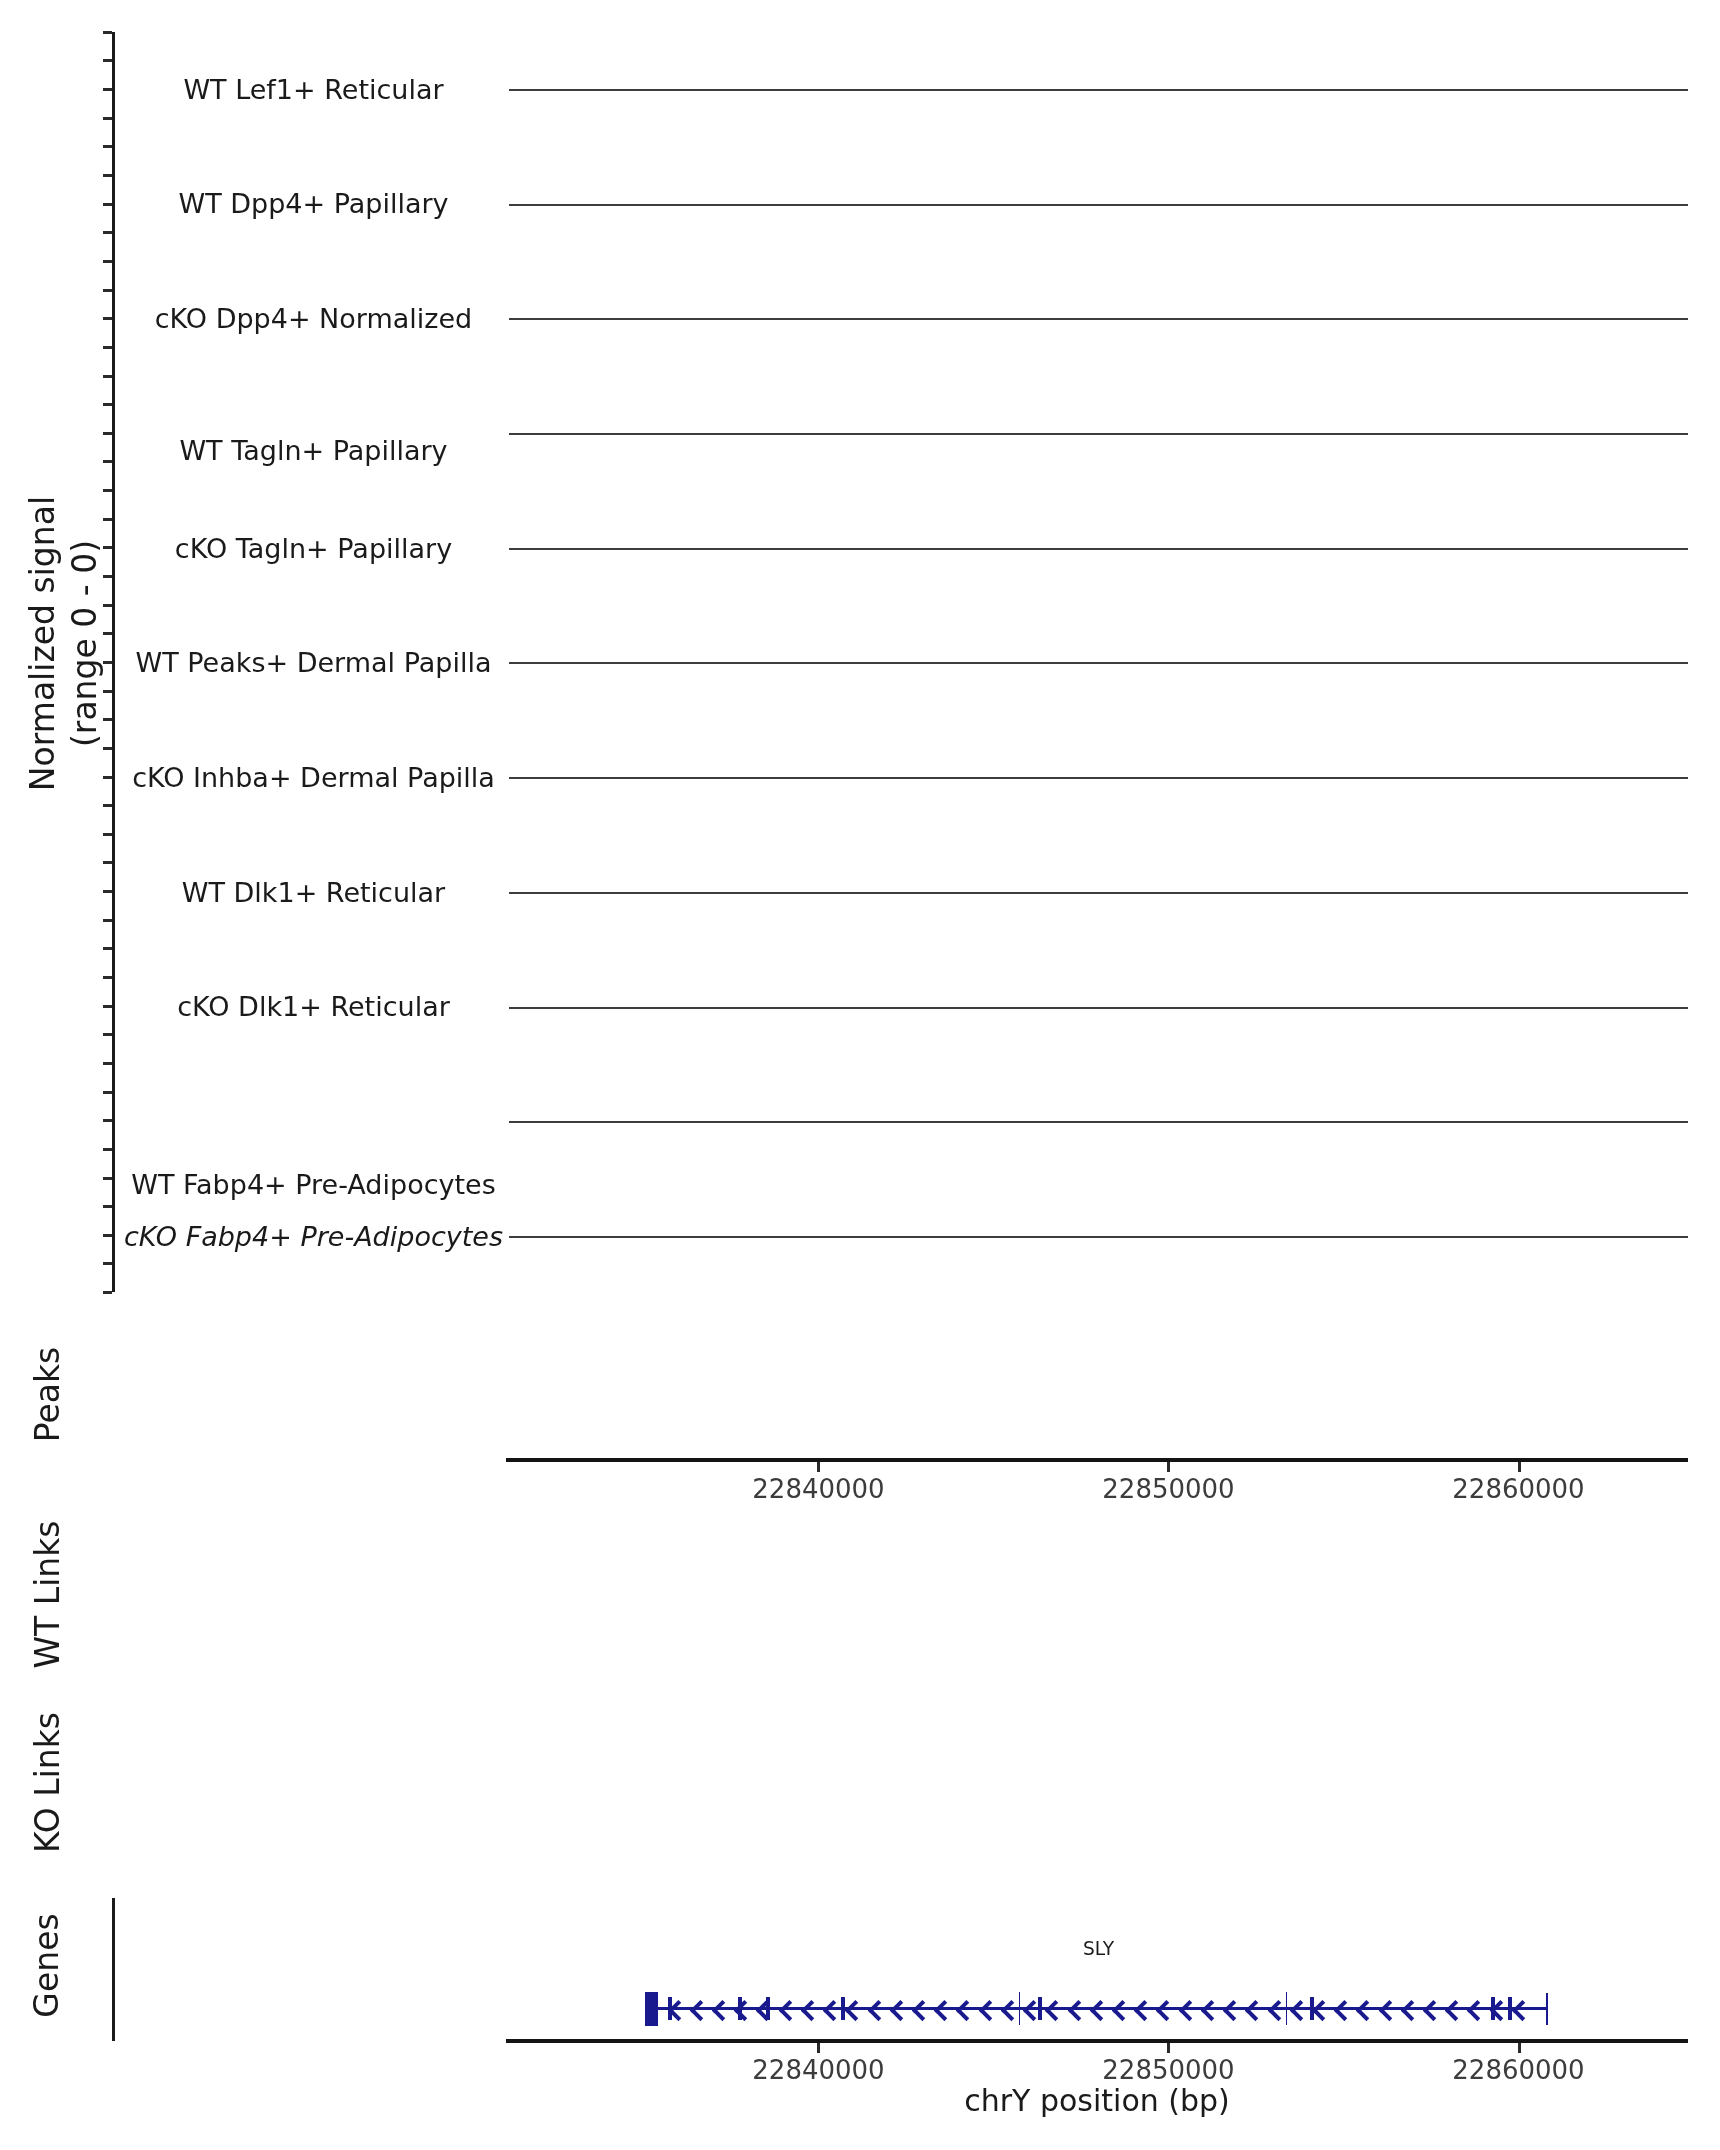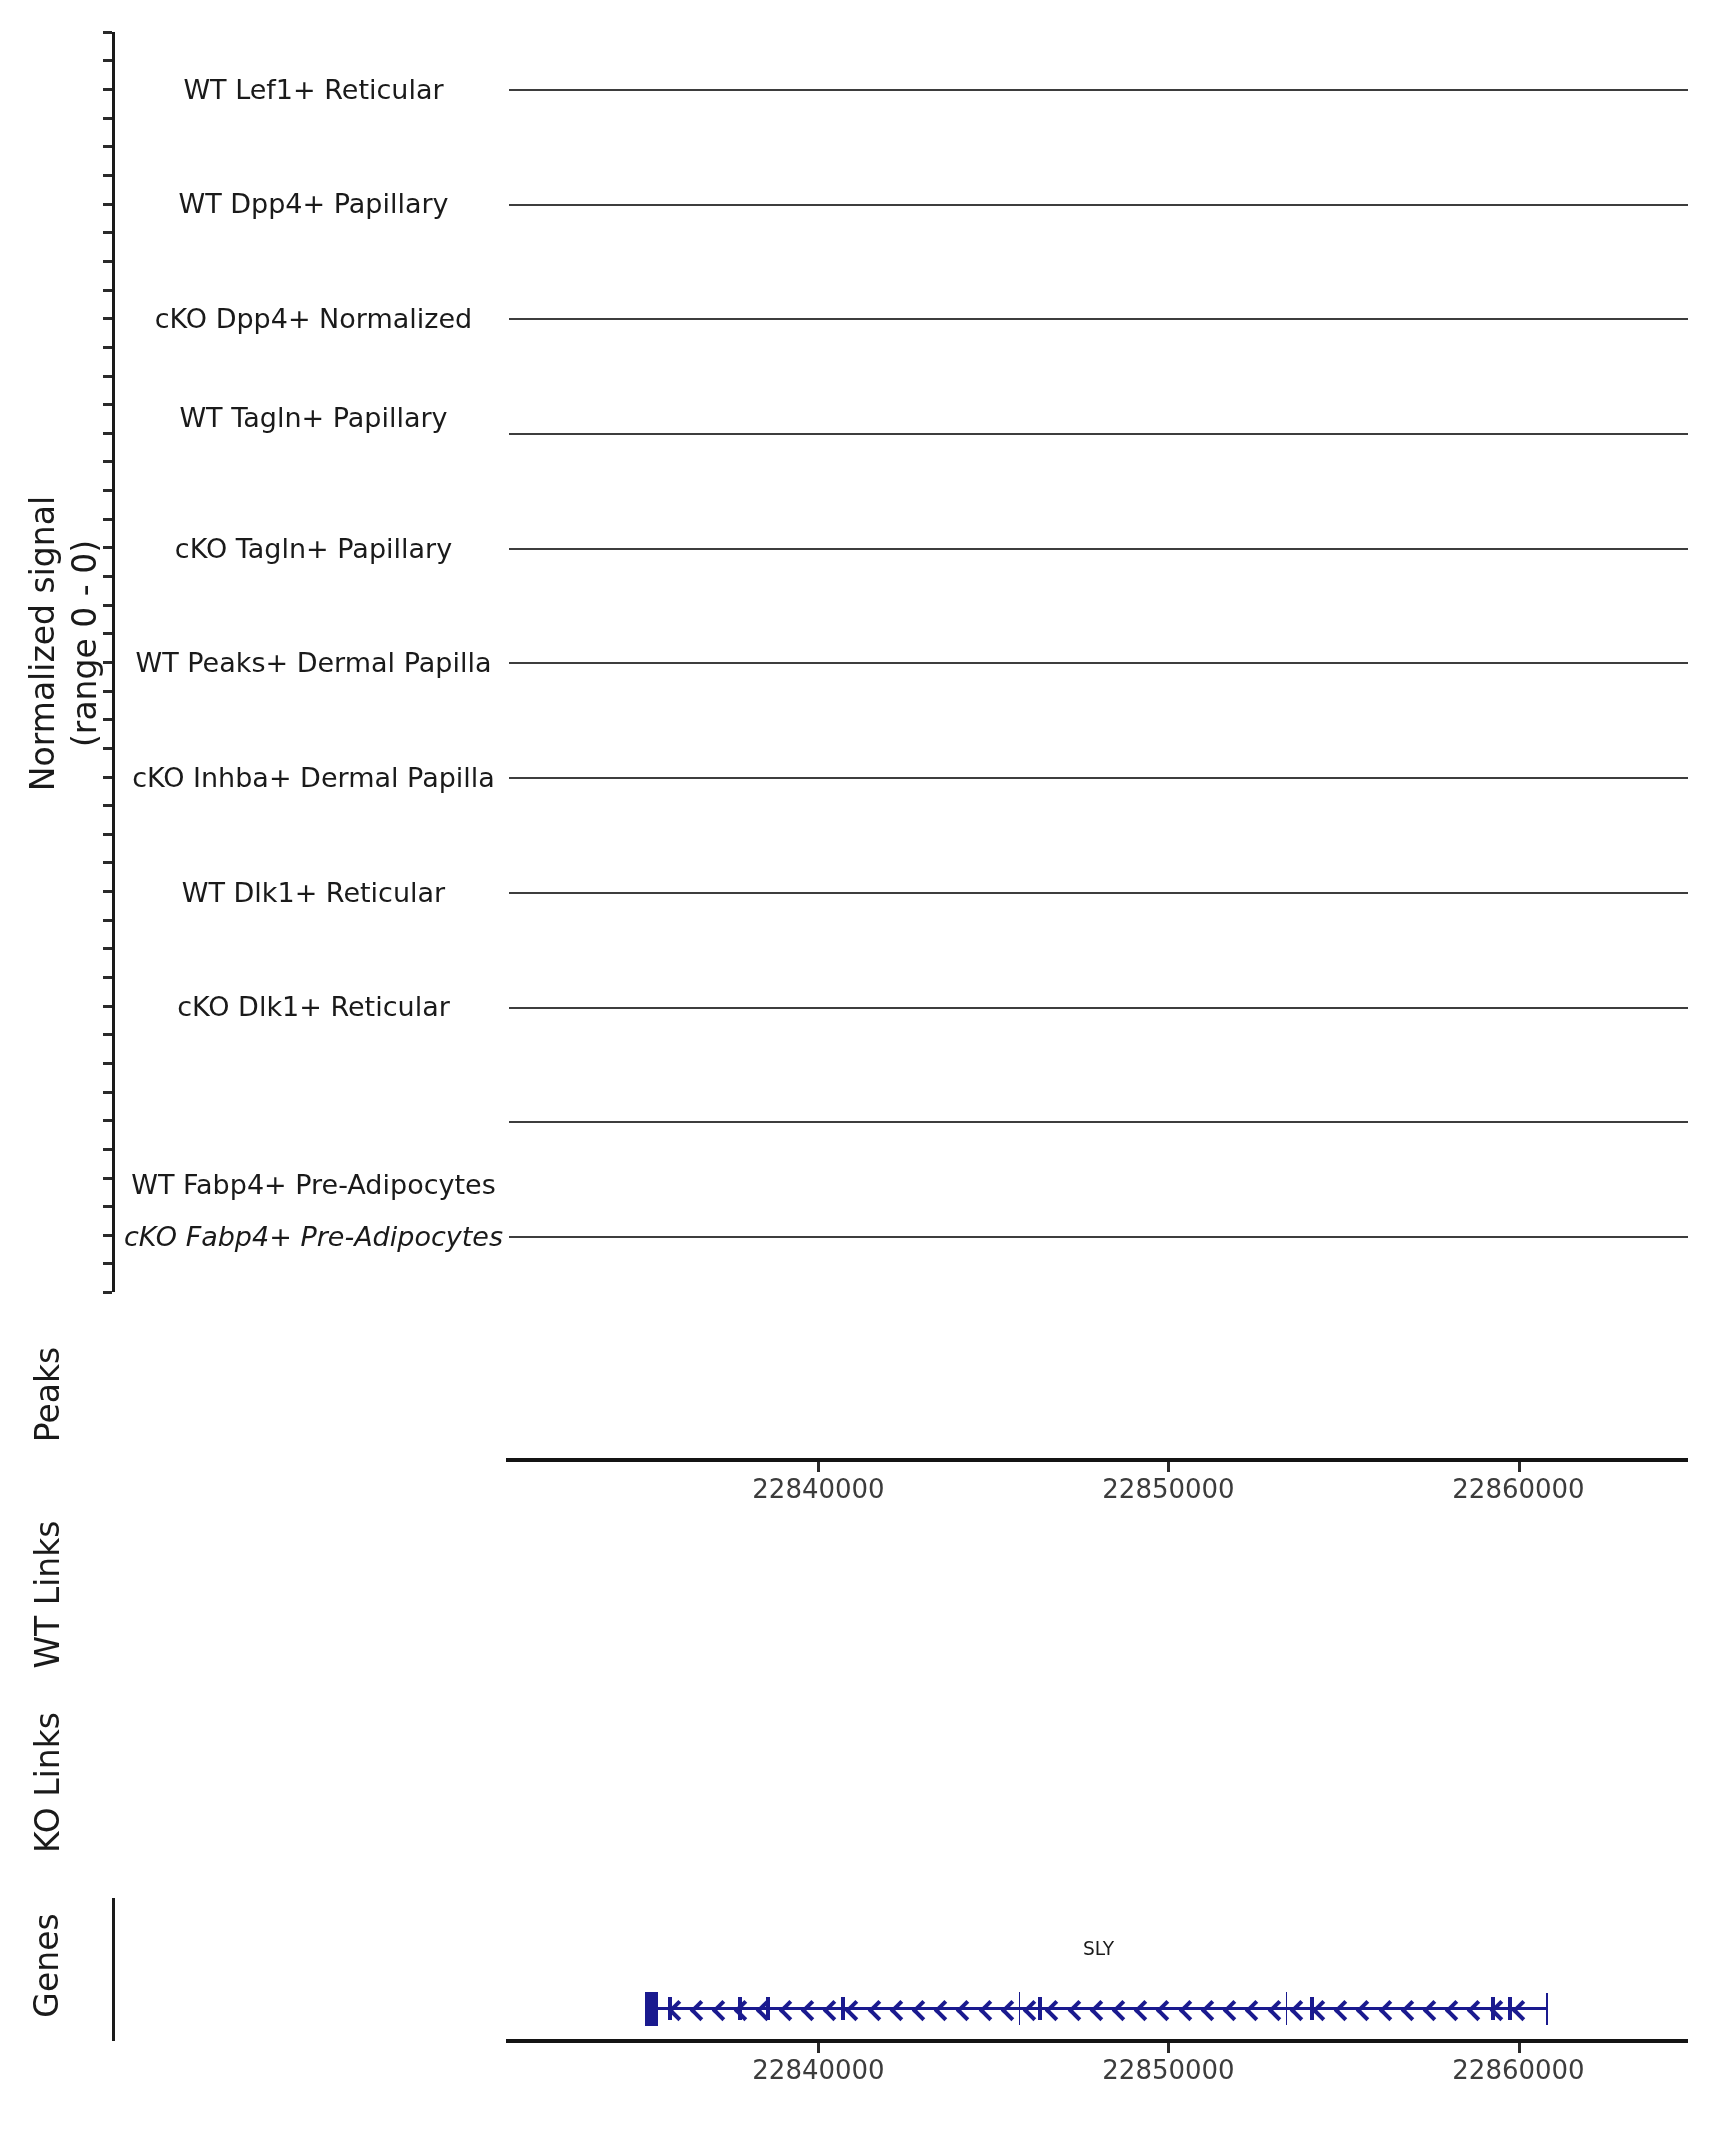--- a/index.html
+++ b/index.html
@@ -119,21 +119,21 @@
       <div class="vaxis-tick" style="left: 103px; top: 1291px; width: 9.3px; height: 2.9px;"></div>
     </div>
 
   <div id="signal-tracks">
       <div class="track-label" style="top: 72px;">WT Lef1+ Reticular</div>
       <div class="track-line" style="top: 89px; background: rgb(61, 61, 61);"></div>
       <div class="track-label" style="top: 186px;">WT Dpp4+ Papillary</div>
       <div class="track-line" style="top: 204px; background: rgb(61, 61, 61);"></div>
       <div class="track-label" style="top: 301px;">cKO Dpp4+ Normalized</div>
       <div class="track-line" style="top: 318px; background: rgb(61, 61, 61);"></div>
-      <div class="track-label" style="top: 400px; text-align: center;">WT Tagln+ Papillary</div>
+      <div class="track-label" style="top: 433px; text-align: center;">WT Tagln+ Papillary</div>
       <div class="track-line" style="top: 433px; background: rgb(61, 61, 61);"></div>
       <div class="track-label" style="top: 531px;">cKO Tagln+ Papillary</div>
       <div class="track-line" style="top: 548px; background: rgb(61, 61, 61);"></div>
       <div class="track-label" style="top: 645px;">WT Peaks+ Dermal Papilla</div>
       <div class="track-line" style="top: 662px; background: rgb(61, 61, 61);"></div>
       <div class="track-label" style="top: 760px;">cKO Inhba+ Dermal Papilla</div>
       <div class="track-line" style="top: 777px; background: rgb(61, 61, 61);"></div>
       <div class="track-label" style="top: 875px;">WT Dlk1+ Reticular</div>
       <div class="track-line" style="top: 892px; background: rgb(61, 61, 61);"></div>
       <div class="track-label" style="top: 989px;">cKO Dlk1+ Reticular</div>
@@ -220,15 +220,16 @@
   <div id="bottom-x-axis">
       <div class="xaxis-line" style="left: 506px; top: 2039px; width: 1182px;"></div>
       <div class="xaxis-tick" style="left: 817px; top: 2043px;"></div>
       <div class="xaxis-ticklabel" style="left: 711px; top: 2055px; color: rgb(60, 60, 60);">22840000</div>
       <div class="xaxis-tick" style="left: 1167px; top: 2043px;"></div>
       <div class="xaxis-ticklabel" style="left: 1061px; top: 2055px; color: rgb(60, 60, 60);">22850000</div>
       <div class="xaxis-tick" style="left: 1518px; top: 2043px;"></div>
       <div class="xaxis-ticklabel" style="left: 1411px; top: 2055px; color: rgb(60, 60, 60);">22860000</div>
     </div>
 
+  <div class="xaxis-title" style="left:810px; top:2083px;">chrY position (bp)</div>
 
 </div>
 
 
 </body></html>

